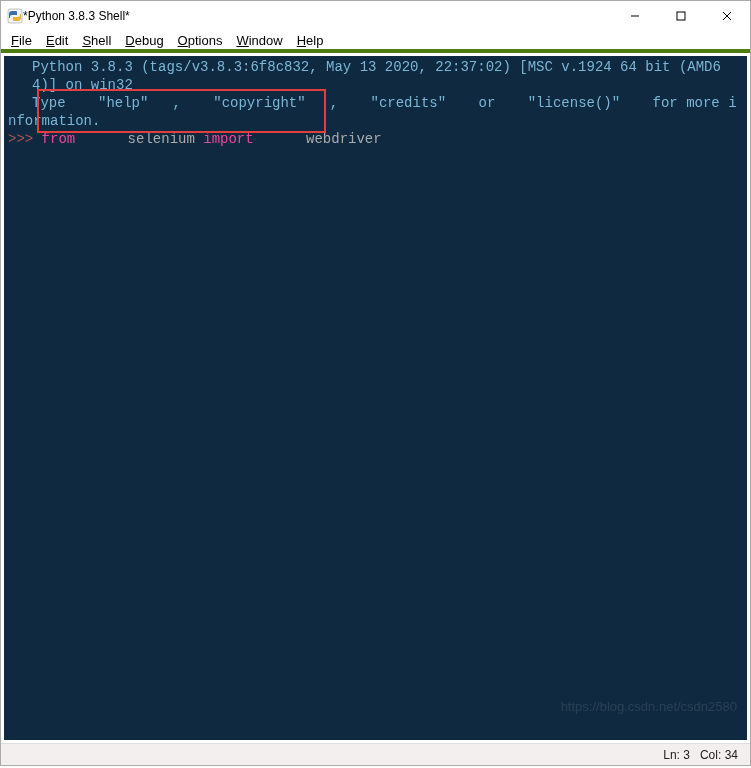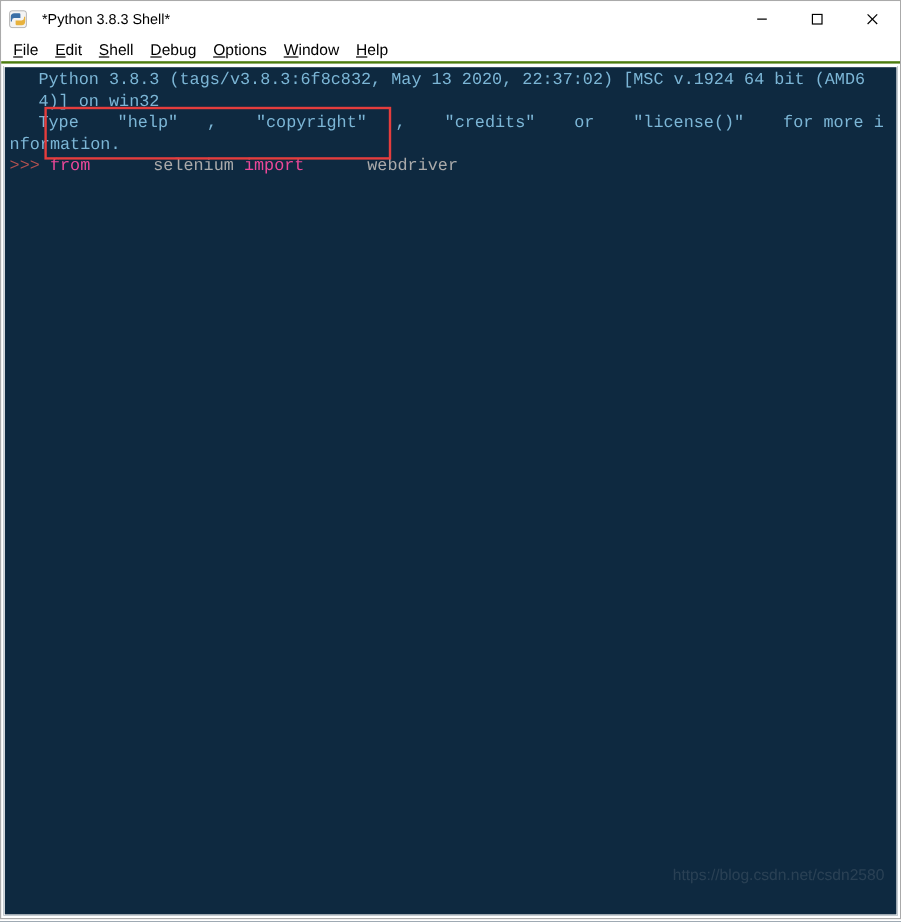--- a/index.html
+++ b/index.html
@@ -26,21 +26,21 @@
       height: 30px;
       background: #fff;
       display: flex;
       align-items: center;
       justify-content: space-between;
       padding-left: 6px;
     }
     .titlebar-left {
       display: flex;
       align-items: center;
-      gap: 12px;
+      gap: 0;
     }
     .app-icon {
       width: 16px;
       height: 16px;
       display: flex;
       align-items: center;
       justify-content: center;
     }
     .app-icon svg {
       width: 16px;
@@ -70,21 +70,21 @@
     }
     .menubar {
       height: 22px;
       display: flex;
       align-items: center;
       padding-left: 10px;
       gap: 14px;
       font-size: 13px;
       color: #000;
       background: #fff;
-      border-bottom: 2px solid #4d7c0f;
+      border-bottom: 4px solid #4d7c0f;
     }
     .menubar span.item {
       cursor: pointer;
     }
     .menubar span.item .underline {
       text-decoration: underline;
     }
     .console {
       flex: 1;
       background: #0e2940;
@@ -172,14 +172,22 @@
       <span class="item"><span class="underline">E</span>dit</span>
       <span class="item"><span class="underline">S</span>hell</span>
       <span class="item"><span class="underline">D</span>ebug</span>
       <span class="item"><span class="underline">O</span>ptions</span>
       <span class="item"><span class="underline">W</span>indow</span>
       <span class="item"><span class="underline">H</span>elp</span>
     </div>
 
   <div class="console" id="console"><div class="c-blue">Python 3.8.3 (tags/v3.8.3:6f8c832, May 13 2020, 22:37:02) [MSC v.1924 64 bit (AMD64)] on win32</div><div><span class="c-blue">Type </span><span class="c-blue">"help"</span><span class="c-blue">, </span><span class="c-blue">"copyright"</span><span class="c-blue">, </span><span class="c-blue">"credits"</span><span class="c-blue"> or </span><span class="c-blue">"license()"</span><span class="c-blue"> for more information.</span></div><div><span class="c-prompt">&gt;&gt;&gt; </span><span class="c-keyword">from</span><span class="c-module"> selenium </span><span class="c-keyword">import</span><span class="c-module"> webdriver</span></div><div class="hl-box" style="top: 33px; left: 33px; width: 289px; height: 44px;"></div><div class="watermark">https://blog.csdn.net/csdn2580</div></div>
 
+  <div class="statusbar">
+    <span>
+      <span>Ln:</span> <span>3</span>
+    </span>
+    <span>
+      <span>Col:</span> <span>34</span>
+    </span>
+  </div>
 
 </div>
 
 </body></html>

